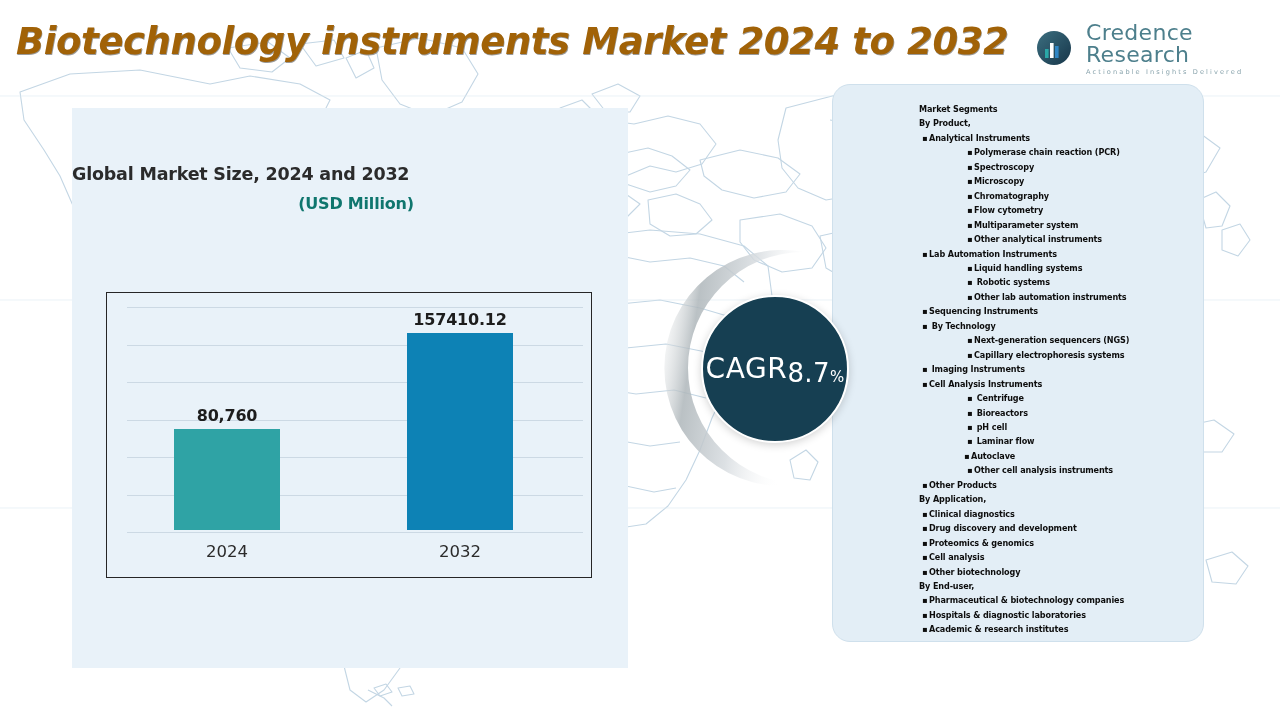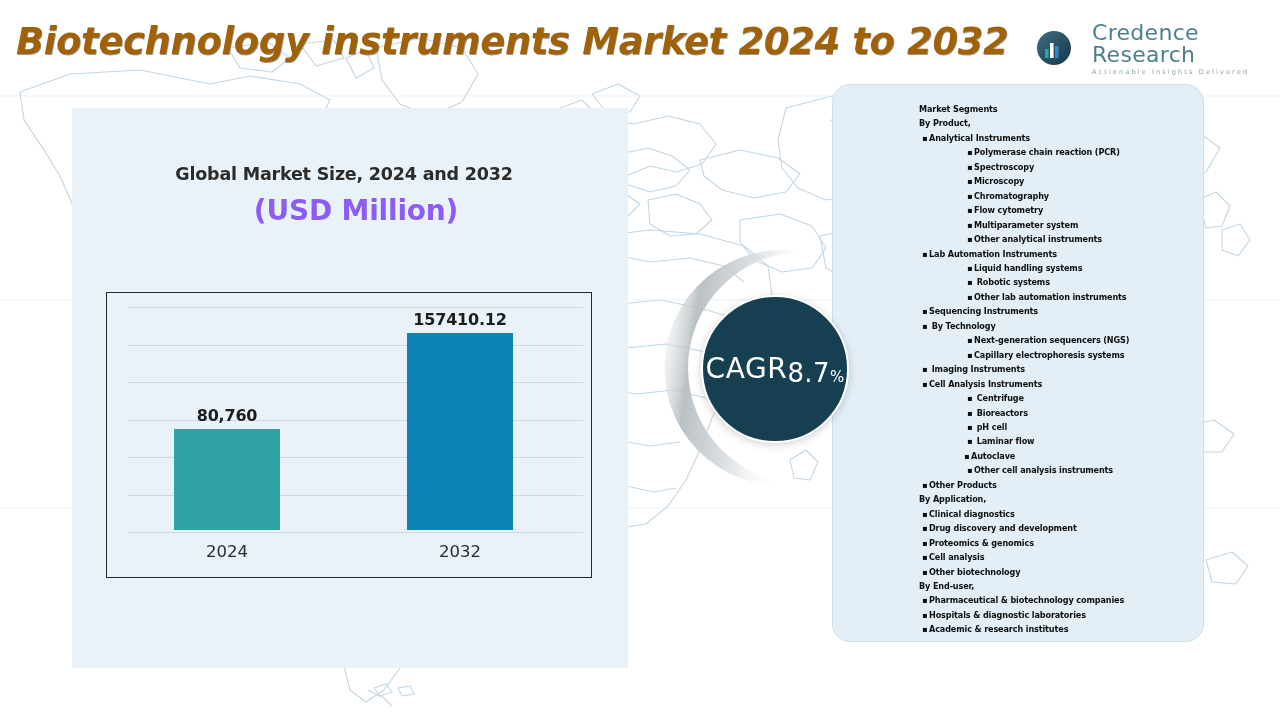--- a/index.html
+++ b/index.html
@@ -31,21 +31,21 @@
     color:#a16207;
     white-space:nowrap;
     font-family:"DejaVu Sans", sans-serif;
     text-shadow:0.6px 0.6px 0 #9a9a9a;
   }
 
   
   #brand-logo {
     position:absolute; left:1036px; top:24px;
     width:218px; height:48px;
-    display:flex; align-items:center; gap:20px;
+    display:flex; align-items:center; gap:14px;
   }
   #logo-mark { width:36px; height:36px; flex:0 0 36px; position:relative; }
   #brand-text-wrap { display:flex; flex-direction:column; line-height:1; padding-top:2px; }
   #brand-name {
     font-size:22px; color:#4d7f8c; letter-spacing:0.3px;
     font-family:"DejaVu Sans", sans-serif; font-weight:400;
   }
   #brand-tagline {
     font-size:6.6px; color:#8aa4ad; letter-spacing:2.1px;
     margin-top:3px; font-family:"DejaVu Sans", sans-serif;
@@ -54,29 +54,29 @@
 
   
   #left-panel {
     position:absolute; left:72px; top:108px;
     width:556px; height:560px;
     background:#e9f2f9;
     z-index:2;
   }
   #chart-heading-line1 {
     position:absolute; left:0; right:12px; top:56px;
-    text-align:center;
+    text-align:left;
     font-size:17.5px; font-weight:bold; color:#2b2b2b;
     font-family:"DejaVu Sans", sans-serif;
     letter-spacing:-0.2px;
   }
   #chart-heading-line2 {
     position:absolute; left:12px; right:0; top:86px;
     text-align:center;
-    font-size:28px; font-weight:bold; color:#8b5cf6;
+    font-size:16px; font-weight:bold; color:#0f766e;
     font-family:"DejaVu Sans", sans-serif;
     letter-spacing:-0.2px;
   }
 
   
   #plot-frame {
     position:absolute; left:34px; top:184px;
     width:486px; height:286px;
     border:1.6px solid #262626;
     background:transparent;

